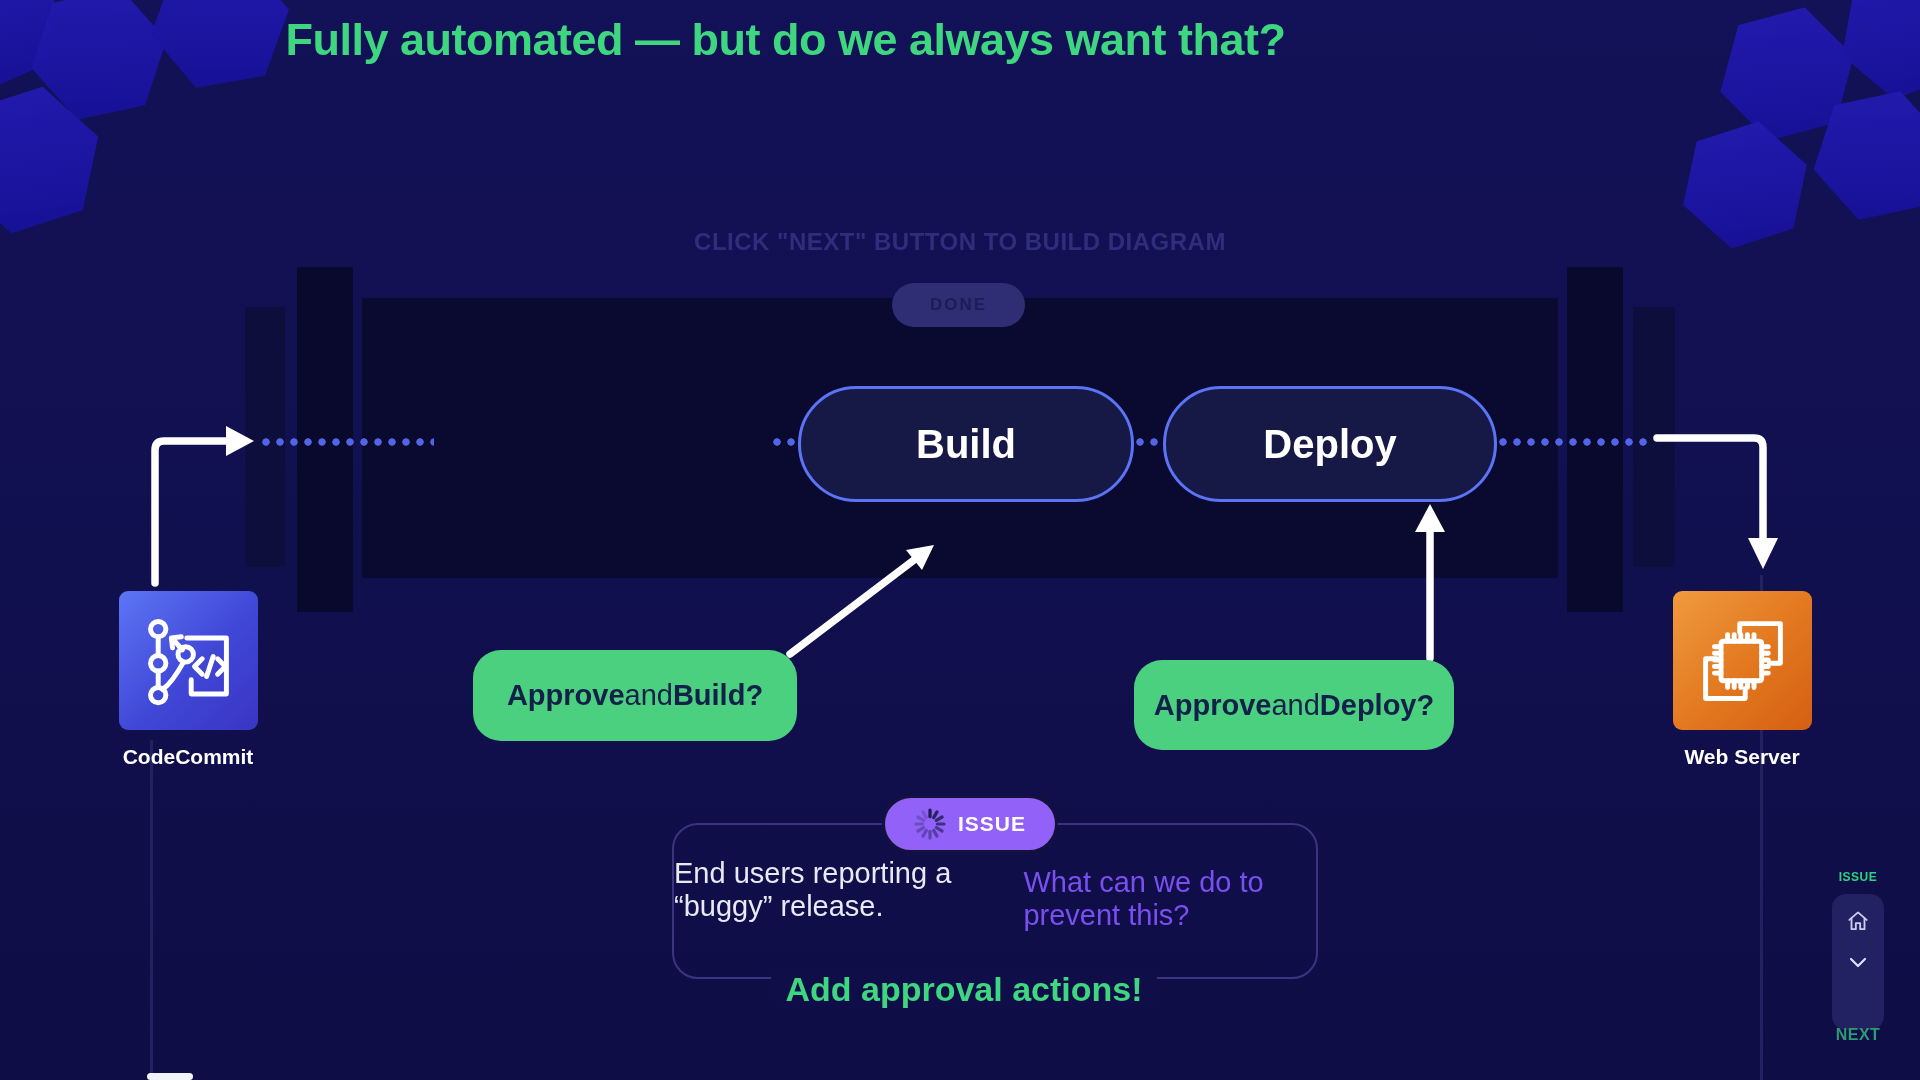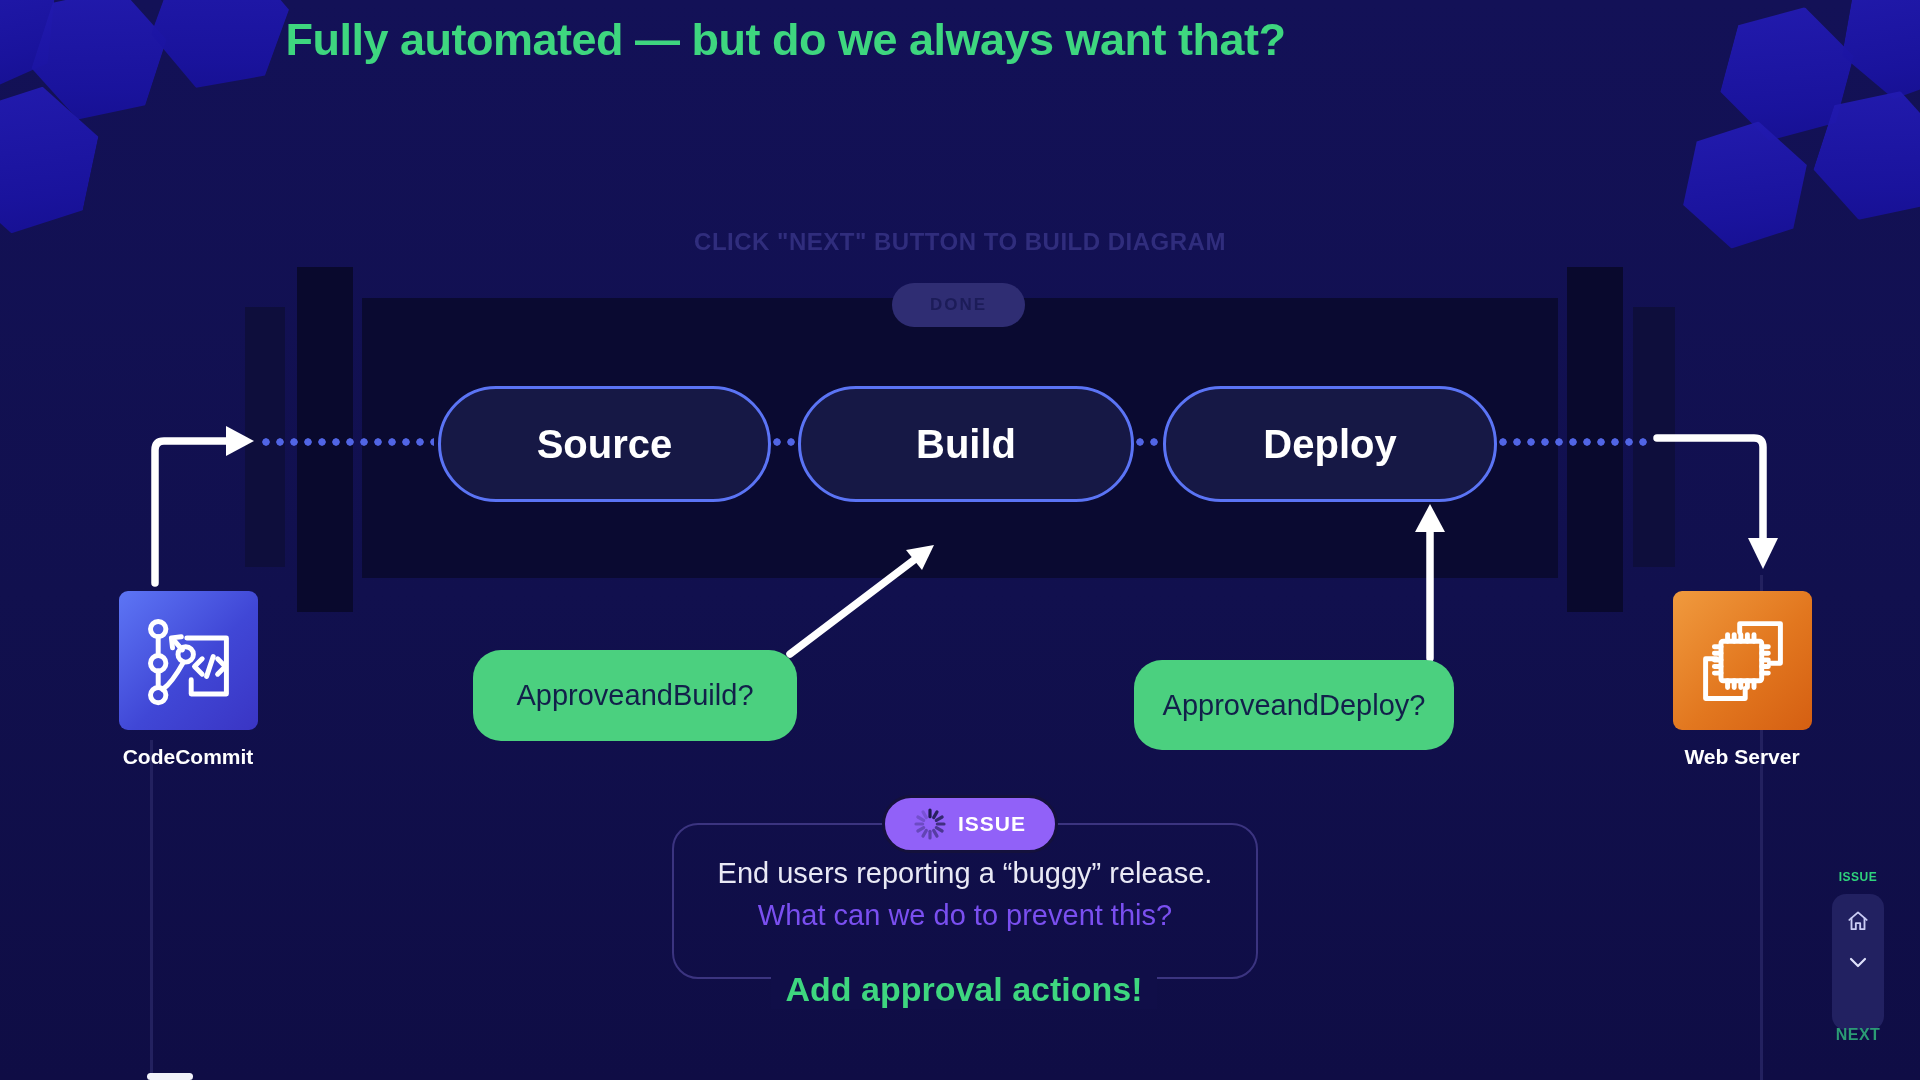--- a/index.html
+++ b/index.html
@@ -55,29 +55,29 @@
   .svc-icon.codecommit { left:119px; top:591px;
     background:linear-gradient(135deg,#5d75f5 0%, #4047d6 55%, #3a35c4 100%); }
   .svc-icon.webserver { left:1673px; top:591px;
     background:linear-gradient(135deg,#f09a3e 0%, #e2771f 55%, #d55f12 100%); }
   .svc-label { position:absolute; width:300px; text-align:center; color:#ffffff;
     font-size:21px; font-weight:bold; z-index:4; }
 
   .approve-btn { position:absolute; border:none; border-radius:28px; background:#4bd07f;
     color:#12204a; font-family:inherit; font-size:29px; display:flex; align-items:center; justify-content:center;
     z-index:6; }
-  .approve-btn .b { font-weight:normal; }
+  .approve-btn .b { font-weight:bold; }
   .approve-btn.build  { left:473px;  top:650px; width:324px; height:91px; }
   .approve-btn.deploy { left:1134px; top:660px; width:320px; height:90px; }
 
   .arrow-layer { position:absolute; inset:0; z-index:5; pointer-events:none; }
 
-  .issue-box { position:absolute; left:672px; top:823px; width:586px; height:156px;
+  .issue-box { position:absolute; left:672px; top:823px; width:646px; height:156px;
     border:2px solid #3b3480; border-radius:26px; z-index:4;
-    display:flex; flex-direction:column; align-items:center; padding-top:32px; }
+    display:flex; flex-direction:row; align-items:flex-start; padding-top:32px; }
   .issue-line1 { color:#e9e9f5; font-size:29px; }
   .issue-line2 { color:#7a4ff0; font-size:29px; margin-top:9px; }
   .issue-pill { position:absolute; left:882px; top:795px; width:176px; height:58px;
     background:#9161f8; border:3px solid #14113c; border-radius:30px; z-index:6;
     display:flex; align-items:center; justify-content:center; gap:12px;
     color:#ffffff; font-size:21px; font-weight:bold; letter-spacing:1px; }
   .issue-action { position:absolute; left:0; top:970px; width:1928px; text-align:center; z-index:6; }
   .issue-action span { display:inline-block; background:#100e48; padding:0 14px;
     color:#3ed67f; font-size:34px; font-weight:bold; }
 
@@ -122,23 +122,20 @@
   <div class="bar tall" style="left:1567px; top:267px; width:56px; height:345px;"></div>
   <div class="bar short" style="left:1633px; top:307px; width:42px; height:260px;"></div>
 
   <button class="done-btn">DONE</button>
 
   <div class="dots" style="left:262px;  width:172px;"></div>
   <div class="dots" style="left:773px;  width:24px;"></div>
   <div class="dots" style="left:1136px; width:26px;"></div>
   <div class="dots" style="left:1499px; width:152px;"></div>
 
-  <div class="stage-pill source">
-      <span>Source</span>
-    </div>
   <div class="stage-pill build">
       <span>Build</span>
     </div>
   <div class="stage-pill deploy">
       <span>Deploy</span>
     </div>
 
   <svg class="arrow-layer" viewBox="0 0 1920 1080">
     <g stroke="#ffffff" stroke-width="7.5" fill="none" stroke-linecap="round" stroke-linejoin="round">
       <path d="M155,583 L155,450 Q155,441 164,441 L226,441"></path>

